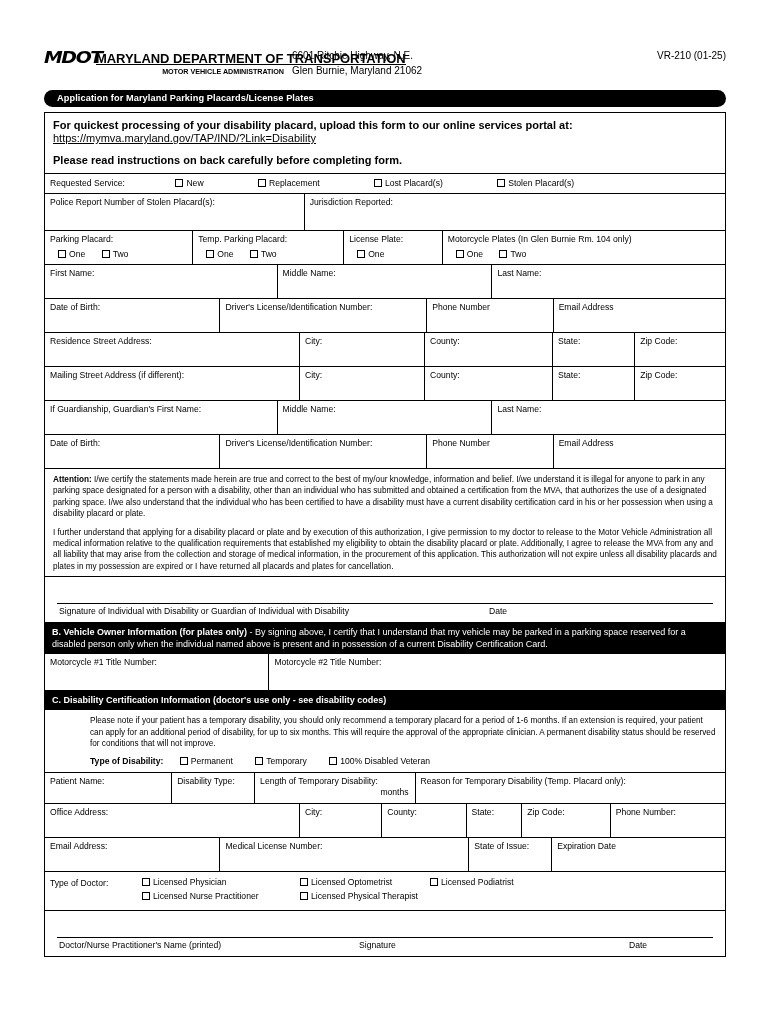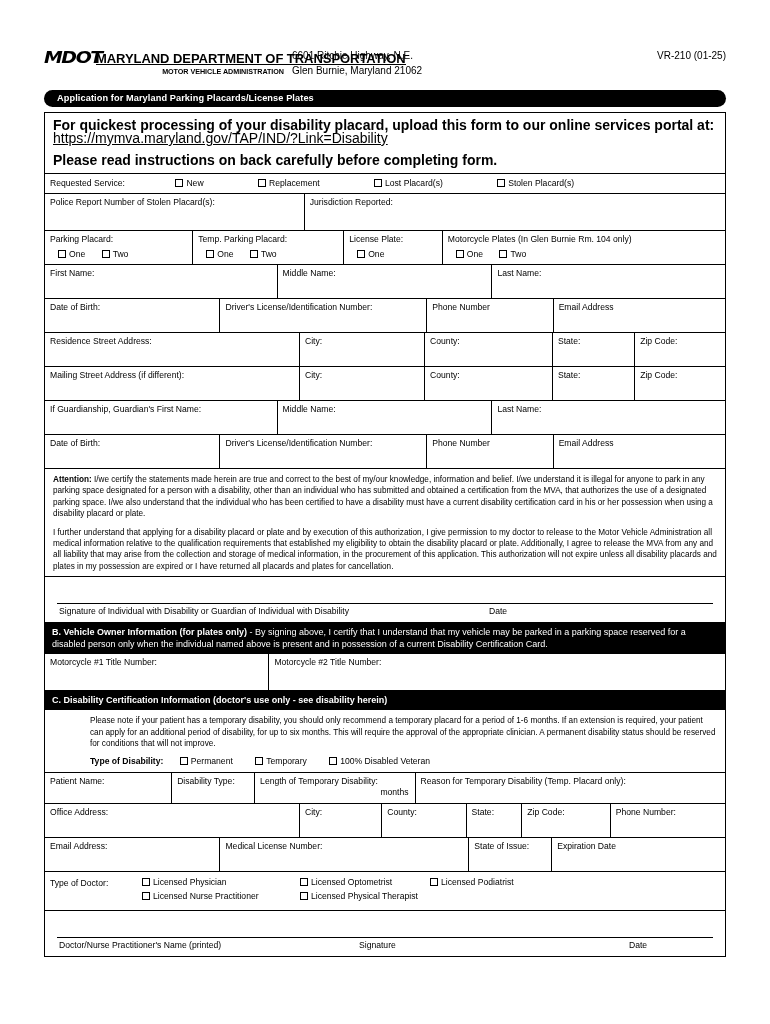--- a/index.html
+++ b/index.html
@@ -125,21 +125,21 @@
     padding: 3px 0 0 5px;
     font-size: 8.6px;
     line-height: 11px;
     position: relative;
   }
   .cell:last-child { border-right: none; }
   .nb { border-right: none; }
 
   .intro {
     padding: 6px 8px 6px 8px;
-    font-size: 14px;
+    font-size: 11px;
     line-height: 13px;
     font-weight: bold;
   }
   .intro a, .link {
     color: #000;
     text-decoration: underline;
     font-weight: normal;
   }
   .intro .sp { margin-top: 9px; display: block; }
 
@@ -377,21 +377,21 @@
       </div>
     </div>
 
     <div class="bar"><span>B. Vehicle Owner Information (for plates only)</span><span class="norm"> - By signing above, I certify that I understand that my vehicle may be parked in a parking space reserved for a disabled person only when the individual named above is present and in possession of a current Disability Certification Card.</span></div>
 
     <div class="row">
       <div class="cell tall2" style="width:33.0%;"><span>Motorcycle #1 Title Number:</span></div>
       <div class="cell tall2 nb" style="width:32.8%;"><span>Motorcycle #2 Title Number:</span></div>
     </div>
 
-    <div class="bar">C. Disability Certification Information (doctor's use only - see disability herein)</div>
+    <div class="bar">C. Disability Certification Information (doctor's use only - see disability codes)</div>
 
     <div class="row">
       <div class="cell nb" style="width:100%;padding:0;margin-left:37px;">
         <div class="note">Please note if your patient has a temporary disability, you should only recommend a temporary placard for a period of 1-6 months. If an extension is required, your patient can apply for an additional period of disability, for up to six months. This will require the approval of the appropriate clinician. A permanent disability status should be reserved for conditions that will not improve.</div>
         <div class="typerow">
           <span class="hd">Type of Disability:</span>
           <span class="opt"><span class="cb"></span><span>Permanent</span></span>
           <span class="opt"><span class="cb"></span><span>Temporary</span></span>
           <span class="opt"><span class="cb"></span><span>100% Disabled Veteran</span></span>
         </div>

